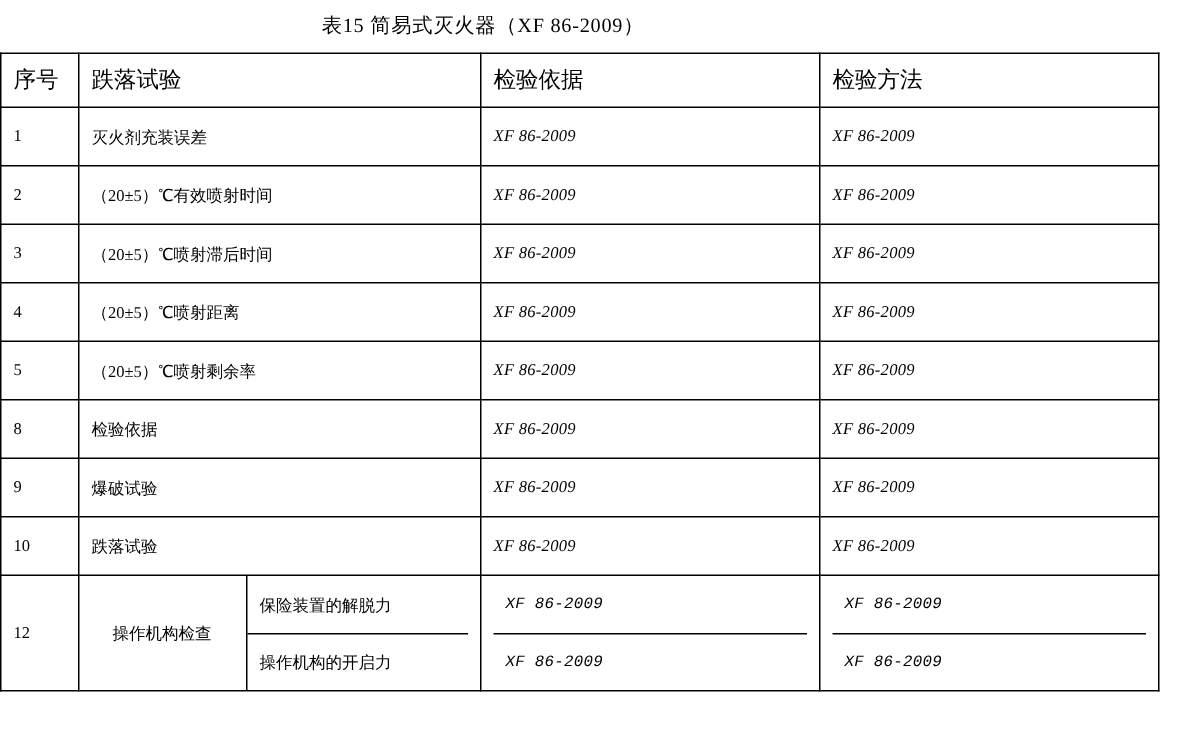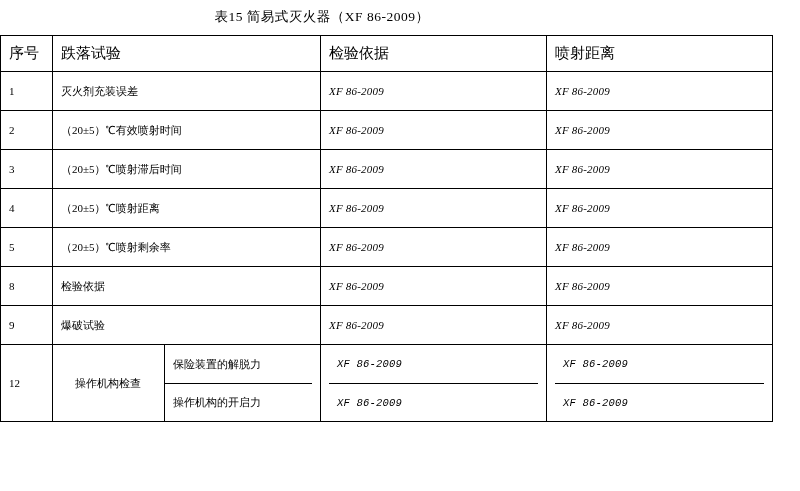--- a/index.html
+++ b/index.html
@@ -132,21 +132,21 @@
       <col class="col-no">
       <col class="col-item">
       <col class="col-basis">
       <col class="col-method">
     </colgroup>
     <tbody>
       <tr class="header-row">
         <td class="cell-no">序号</td>
         <td class="cell-item">跌落试验</td>
         <td class="cell-basis">检验依据</td>
-        <td class="cell-method">喷射距离</td>
+        <td class="cell-method">检验方法</td>
       </tr>
 
       <tr>
         <td class="cell-no">1</td>
         <td class="cell-item">灭火剂充装误差</td>
         <td class="cell-basis nowrap">XF 86-2009</td>
         <td class="cell-method nowrap">XF 86-2009</td>
       </tr>
 
       <tr>
@@ -184,20 +184,26 @@
         <td class="cell-method nowrap">XF 86-2009</td>
       </tr>
 
       <tr>
         <td class="cell-no">9</td>
         <td class="cell-item">爆破试验</td>
         <td class="cell-basis nowrap">XF 86-2009</td>
         <td class="cell-method nowrap">XF 86-2009</td>
       </tr>
 
+      <tr>
+        <td class="cell-no">10</td>
+        <td class="cell-item">跌落试验</td>
+        <td class="cell-basis nowrap">XF 86-2009</td>
+        <td class="cell-method nowrap">XF 86-2009</td>
+      </tr>
 
 
       <tr>
         <td class="cell-no">12</td>
         <td class="split-parent">
           <div>
             <div class="merge-left">操作机构检查</div>
             <div class="sub-rows">
               <div class="sub-row">保险装置的解脱力</div>
               <div class="sub-row">操作机构的开启力</div>

